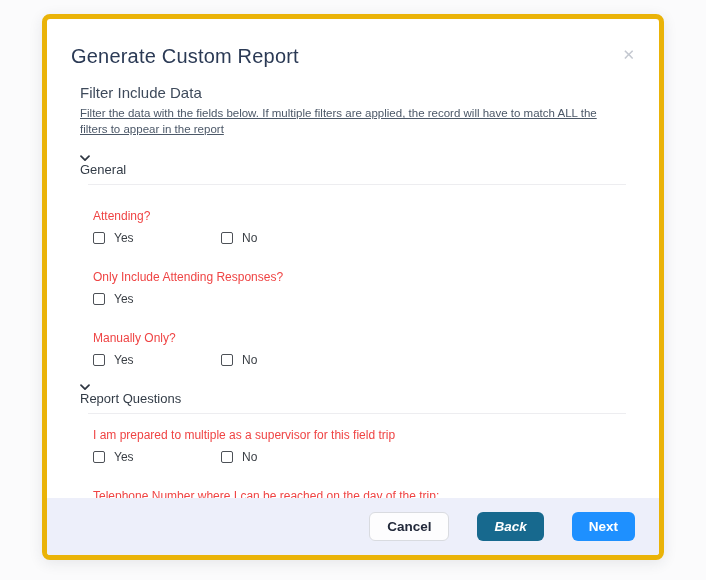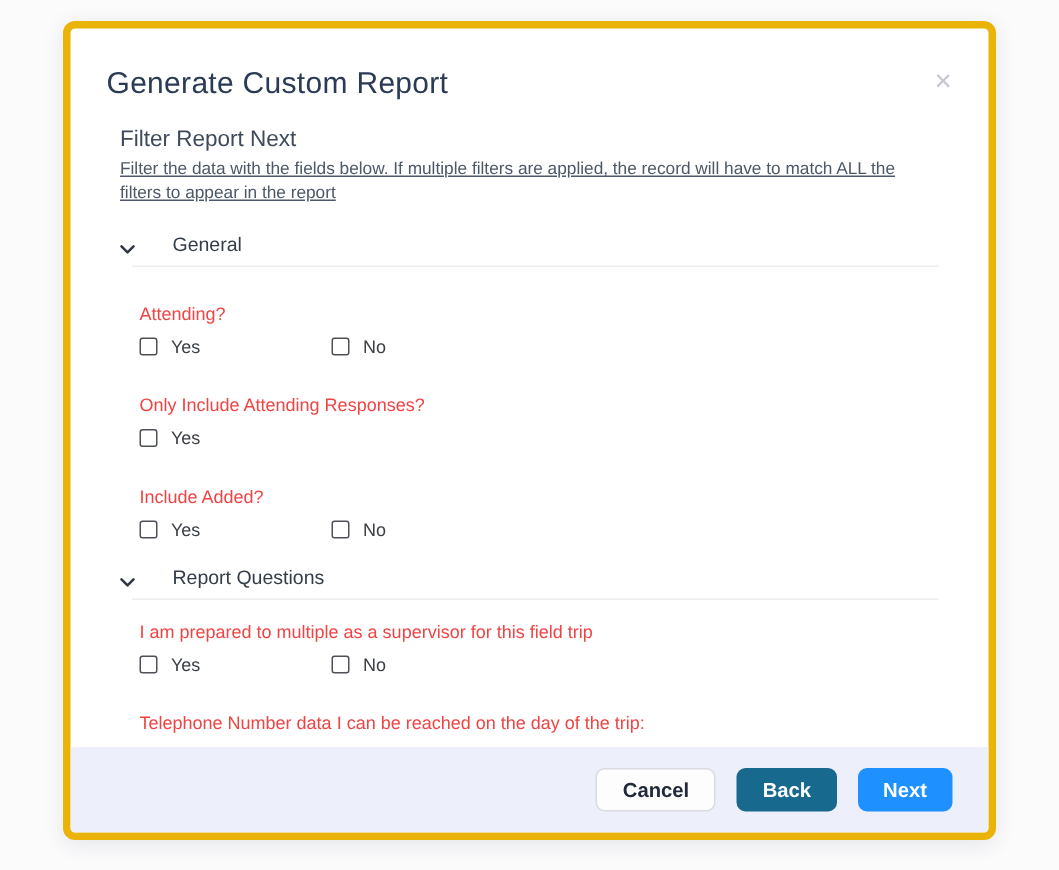--- a/index.html
+++ b/index.html
@@ -37,22 +37,23 @@
     font-size: 15px; line-height: 1;
     color: #c4c8d0;
     cursor: pointer;
     font-family: "Liberation Sans", sans-serif;
   }
   .modal-body { flex: 1; padding: 16px 33px 0; overflow: hidden; }
   .filter-heading { font-size: 15px; font-weight: 400; color: #3e4a5b; margin-bottom: 5px; }
   .filter-desc { font-size: 11.5px; line-height: 1.38; color: #4c5868; max-width: 566px; text-decoration: underline; }
   .section { margin-top: 17px; }
   .section-header {
-    display: flex; align-items: flex-end; gap: 25px;
-    cursor: pointer;
+    display: flex; align-items: flex-start; gap: 0;
+    cursor: pointer;
+    flex-direction: column;
   }
   .section-label { font-size: 13px; color: #333c47; }
   .section-divider { height: 1px; background: #ededf0; margin: 7px 0 0 8px; }
   .section-content { padding: 24px 0 0 13px; }
   .question { margin-bottom: 25px; }
   .question:last-child { margin-bottom: 0; }
   .q-label { font-size: 12px; color: #ef4444; margin-bottom: 8px; }
   .options-row { display: flex; align-items: flex-end; }
   .option { display: flex; align-items: center; gap: 9px; width: 128px; }
   .checkbox {
@@ -74,51 +75,51 @@
     color: #32373d;
     font-family: "Liberation Sans", sans-serif;
     outline: none;
     background: #fff;
   }
   .keyword-input::placeholder { color: #b9bdc6; }
   .modal-footer {
     height: 57px; flex: none;
     background: var(--footer_bg, #EDEFFA);
     display: flex; align-items: center; justify-content: flex-end;
-    gap: 14px;
+    gap: 28px;
     padding: 12px 24px;
   }
   .btn {
     height: 29px;
     border-radius: 6px;
     font-size: 13.5px;
     font-weight: 600;
     padding: 0 17px;
     cursor: pointer;
     font-family: "Liberation Sans", sans-serif;
     border: none;
   }
   .btn-cancel { background: #fdfdfe; border: 1px solid #d9dbe0; color: #22293a; }
-  .btn-back { background: var(--accent_back, #17698E); color: #fff; }
+  .btn-back { background: var(--accent_back, #17698E); color: #fff; font-style: italic; }
   .btn-next { background: var(--accent_next, #1E90FF); color: #fff; }
   .chevron-icon { display: inline-flex; flex: none; }
 </style>
 </head>
 <body>
 
 <div class="modal">
 
   <div class="modal-header">
     <h1 class="modal-title">Generate Custom Report</h1>
     <button class="close-btn">✕</button>
   </div>
 
   <div class="modal-body">
 
-    <div class="filter-heading">Filter Report Next</div>
+    <div class="filter-heading">Filter Include Data</div>
     <div class="filter-desc">Filter the data with the fields below. If multiple filters are applied, the record will have to match ALL the filters to appear in the report</div>
 
     <div class="section">
       <div class="section-header">
         <span class="chevron-icon">
           <svg width="10" height="7" viewBox="0 0 10 7">
               <path d="M1 1.2l4 4 4-4" stroke="#2f3742" stroke-width="1.7" fill="none" stroke-linecap="round" stroke-linejoin="round"></path>
             </svg>
         </span>
         <span class="section-label">General</span>
@@ -144,21 +145,21 @@
           <div class="q-label">Only Include Attending Responses?</div>
           <div class="options-row">
             <span class="option">
               <span class="checkbox"></span>
               <span class="option-label">Yes</span>
             </span>
           </div>
         </div>
 
         <div class="question">
-          <div class="q-label">Include Added?</div>
+          <div class="q-label">Manually Only?</div>
           <div class="options-row">
             <span class="option">
               <span class="checkbox"></span>
               <span class="option-label">Yes</span>
             </span>
             <span class="option">
               <span class="checkbox"></span>
               <span class="option-label">No</span>
             </span>
           </div>
@@ -186,21 +187,21 @@
               <span class="option-label">Yes</span>
             </span>
             <span class="option">
               <span class="checkbox"></span>
               <span class="option-label">No</span>
             </span>
           </div>
         </div>
 
         <div class="question">
-          <div class="q-label">Telephone Number data I can be reached on the day of the trip:</div>
+          <div class="q-label">Telephone Number where I can be reached on the day of the trip:</div>
           <input class="keyword-input" type="text" placeholder="Enter keywords the answer must contain..." style="">
         </div>
 
       </div>
     </div>
 
   </div>
 
   <div class="modal-footer">
     <button class="btn btn-cancel">Cancel</button>

